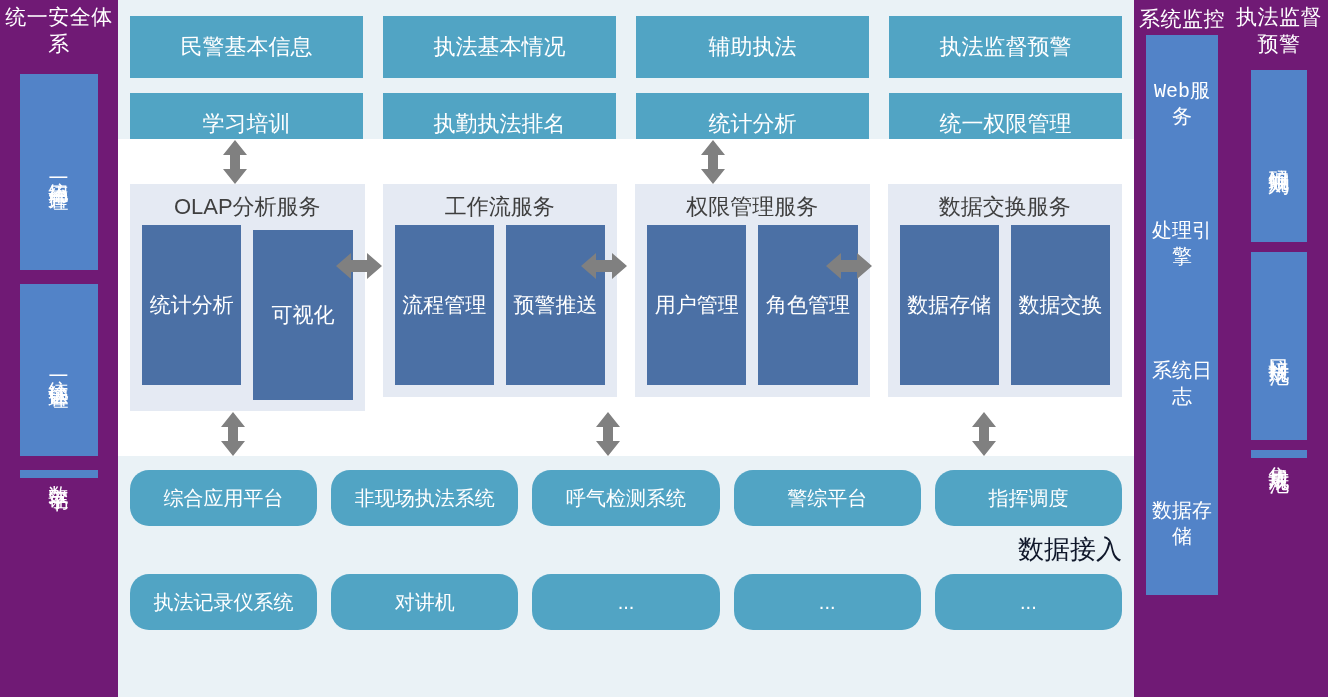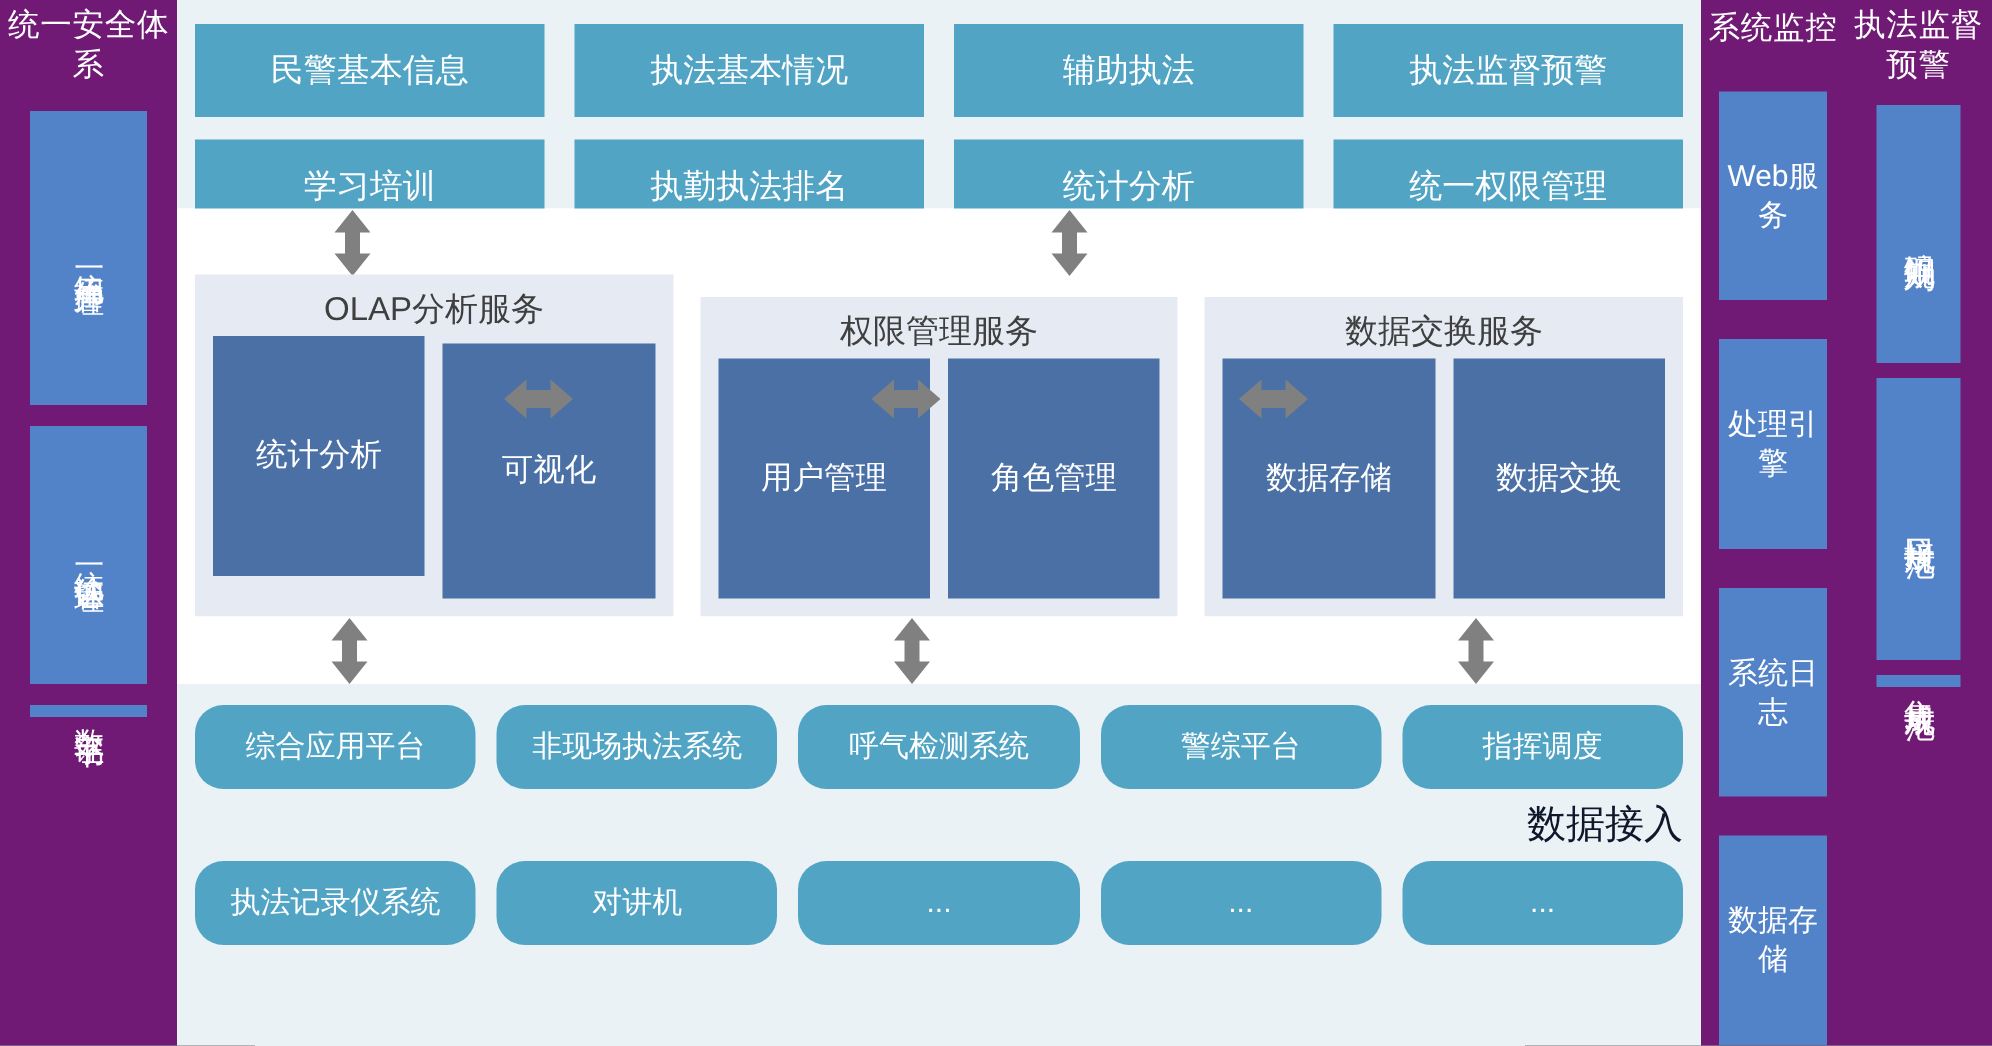--- a/index.html
+++ b/index.html
@@ -49,21 +49,21 @@
   #col-security { width: 118px; padding: 0 0 8px 0; }
   #col-security .col-title { width: 100%; font-size: 21px; padding-top: 4px; }
   #col-security .side-chip { width: 78px; margin-top: 14px; }
   #col-security .side-chip:nth-of-type(1) { height: 160px; }
   #col-security .side-chip:nth-of-type(2) { height: 196px; }
   #col-security .side-chip:nth-of-type(3) { height: 172px; }
 
   
   #col-monitor { width: 96px; }
   #col-monitor .col-title { font-size: 21px; padding-top: 6px; }
-  #col-monitor .side-chip { width: 72px; margin-top: 26px; height: 140px; }
+  #col-monitor .side-chip { width: 72px; margin-top: 0; height: 140px; font-family: Liberation Mono, monospace; }
 
   
   #col-standard { width: 98px; }
   #col-standard .col-title { font-size: 21px; padding-top: 4px; }
   #col-standard .side-chip { width: 56px; margin-top: 10px; font-size: 21px; }
   #col-standard .side-chip:nth-of-type(1) { height: 166px; }
   #col-standard .side-chip:nth-of-type(2) { height: 172px; }
   #col-standard .side-chip:nth-of-type(3) { height: 188px; }
   .vtext { writing-mode: vertical-rl; text-orientation: upright; letter-spacing: 2px; }
 
@@ -105,21 +105,21 @@
     top: 50%; transform: translate(-50%, -50%);
     width: 26px; height: 44px;
   }
 
   
   #services-band {
     position: relative;
     height: 227px;
     background: #ffffff;
     display: flex;
-    align-items: flex-end;
+    align-items: flex-start;
     padding: 0 12px;
     gap: 18px;
   }
   .service-panel {
     background: #e5eaf3;
     flex: 1 1 0;
     min-width: 0;
     display: flex;
     flex-direction: column;
     align-items: center;
@@ -251,20 +251,31 @@
         <div class="sub-row">
           <div class="navy-box">
               <span>统计分析</span>
             </div>
           <div class="navy-box short">
               <span>可视化</span>
             </div>
         </div>
       </div>
 
+      <div class="service-panel">
+        <div class="service-title">工作流服务</div>
+        <div class="sub-row">
+          <div class="navy-box">
+              <span>流程管理</span>
+            </div>
+          <div class="navy-box">
+              <span>预警推送</span>
+            </div>
+        </div>
+      </div>
 
       <div class="service-panel">
         <div class="service-title">权限管理服务</div>
         <div class="sub-row">
           <div class="navy-box">
               <span>用户管理</span>
             </div>
           <div class="navy-box">
               <span>角色管理</span>
             </div>

